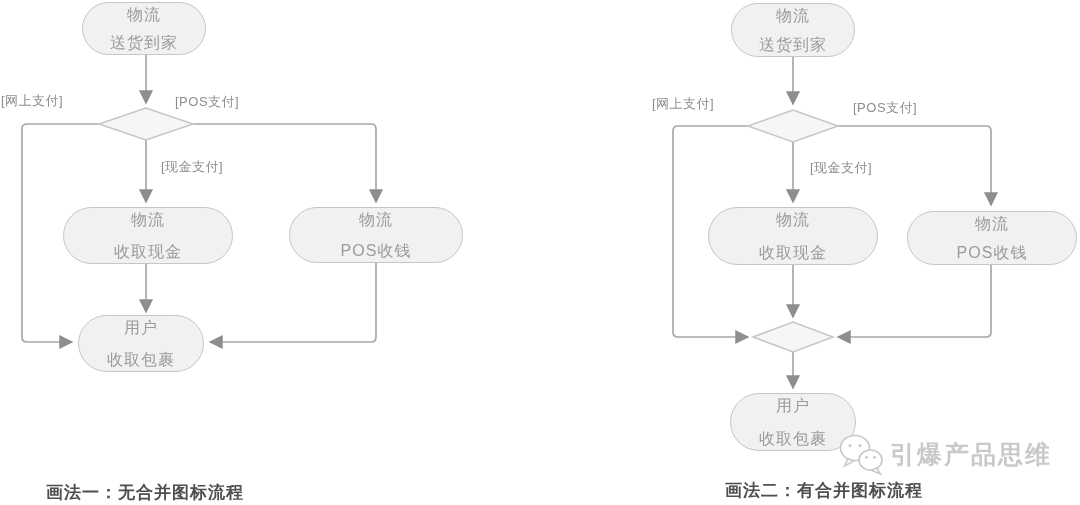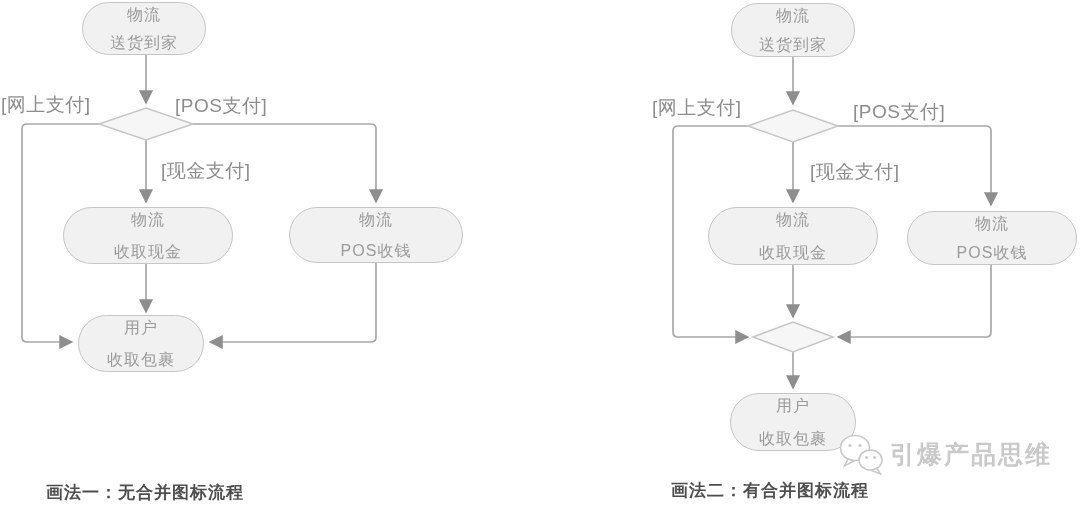--- a/index.html
+++ b/index.html
@@ -23,21 +23,21 @@
     border: 1.5px solid var(--shape-border);
     border-radius: 30px;
     color: var(--node-text);
     font-size: 16px; line-height: 23px; letter-spacing: 1px;
     text-align: center; box-sizing: border-box;
     z-index: 2;
   }
   .edge-label {
     position: absolute;
     color: var(--label-text);
-    font-size: 19px; letter-spacing: 0.5px;
+    font-size: 13px; letter-spacing: 0.5px;
     white-space: nowrap; z-index: 3;
   }
   .caption {
     position: absolute;
     color: var(--caption-text);
     font-size: 17px; font-weight: 600; letter-spacing: 1px;
     white-space: nowrap; z-index: 3;
   }
   .watermark {
     position: absolute; left: 838px; top: 433px;
@@ -122,21 +122,21 @@
   </div>
   <div class="node" style="left:730px; top:393px; width:126px; height:58px;">
     <span>用户</span>
     <span>收取包裹</span>
   </div>
 
   <div class="edge-label" style="left:652px; top:95px;">[网上支付]</div>
   <div class="edge-label" style="left:853px; top:99px;">[POS支付]</div>
   <div class="edge-label" style="left:810px; top:159px;">[现金支付]</div>
 
-  <div class="caption" style="left:671px; top:479px;">画法二：有合并图标流程</div>
+  <div class="caption" style="left:725px; top:479px;">画法二：有合并图标流程</div>
 
   <div class="watermark">
     <svg class="wechat-icon-svg" width="46" height="42" viewBox="0 0 46 42">
       <ellipse class="bubble" cx="17" cy="15" rx="14.5" ry="12.5"></ellipse>
       <path class="bubble" d="M10,26 L6.5,33 L16,28 Z"></path>
       <circle class="eye" cx="12" cy="12.5" r="1.6"></circle>
       <circle class="eye" cx="22" cy="12.5" r="1.6"></circle>
       <ellipse class="bubble" cx="32.5" cy="27" rx="11.5" ry="10"></ellipse>
       <path class="bubble" d="M38.5,35 L42.5,41 L33.5,37.5 Z"></path>
       <circle class="eye" cx="28.5" cy="24.5" r="1.4"></circle>

